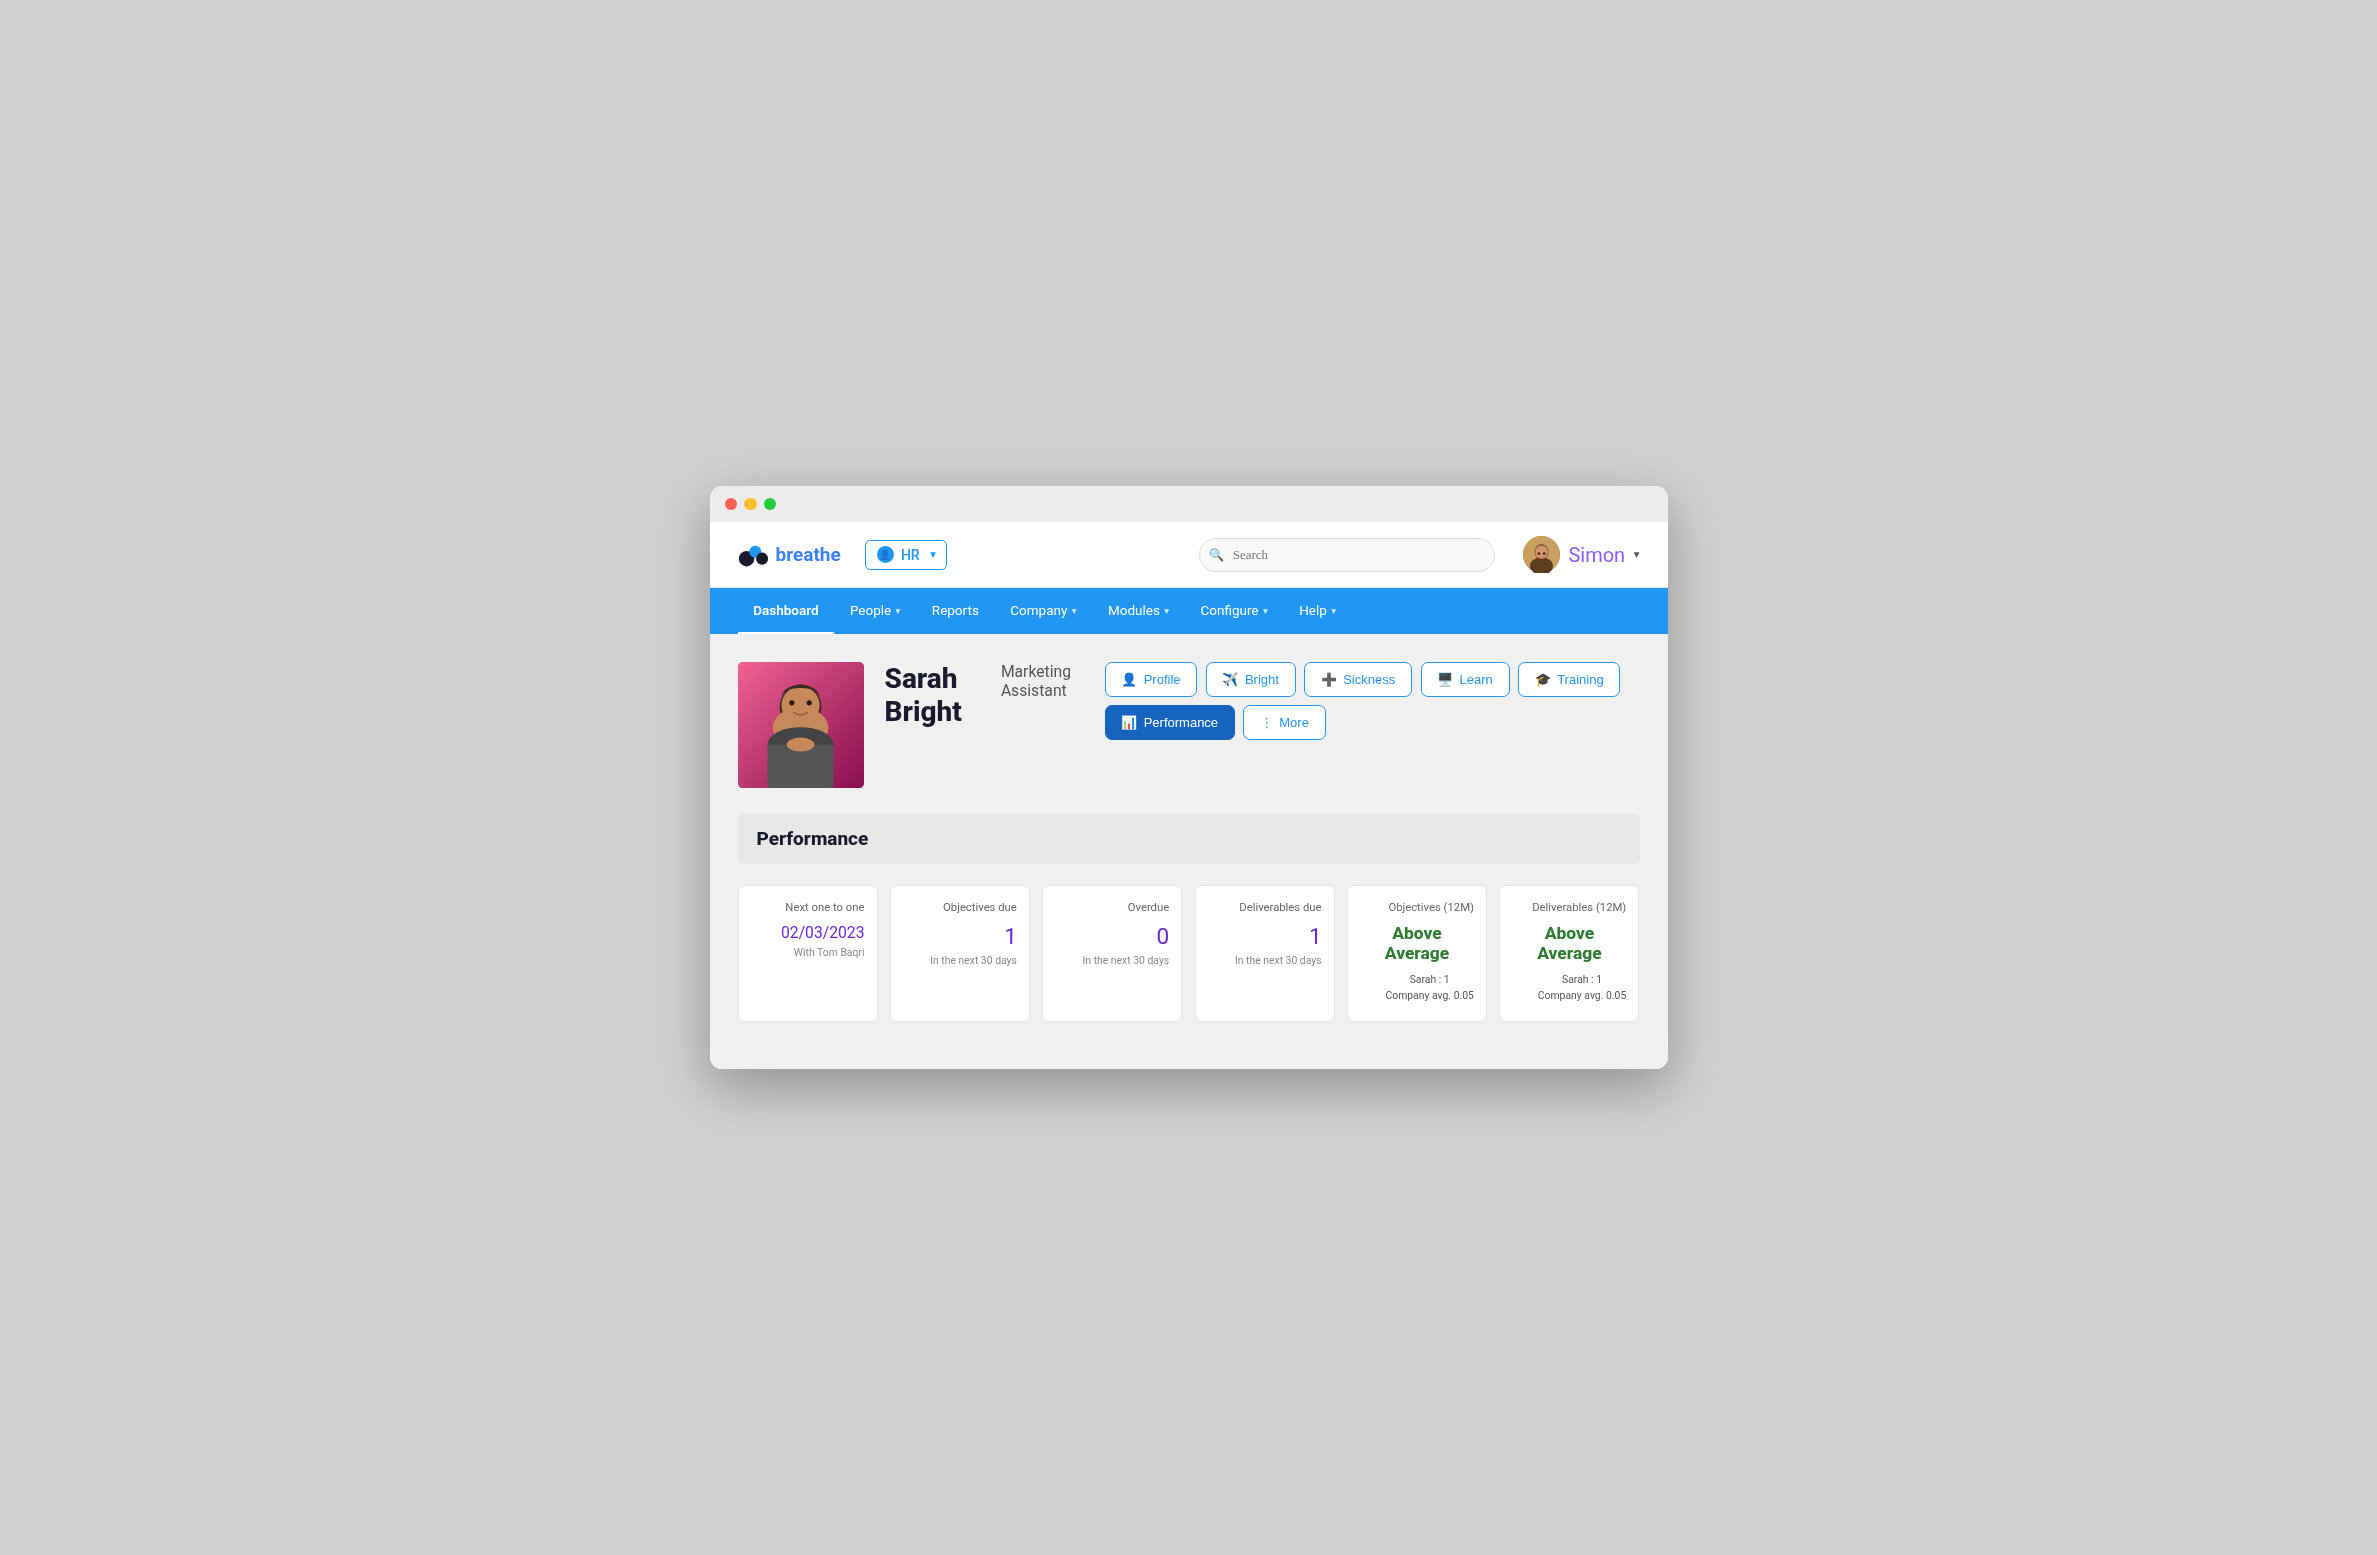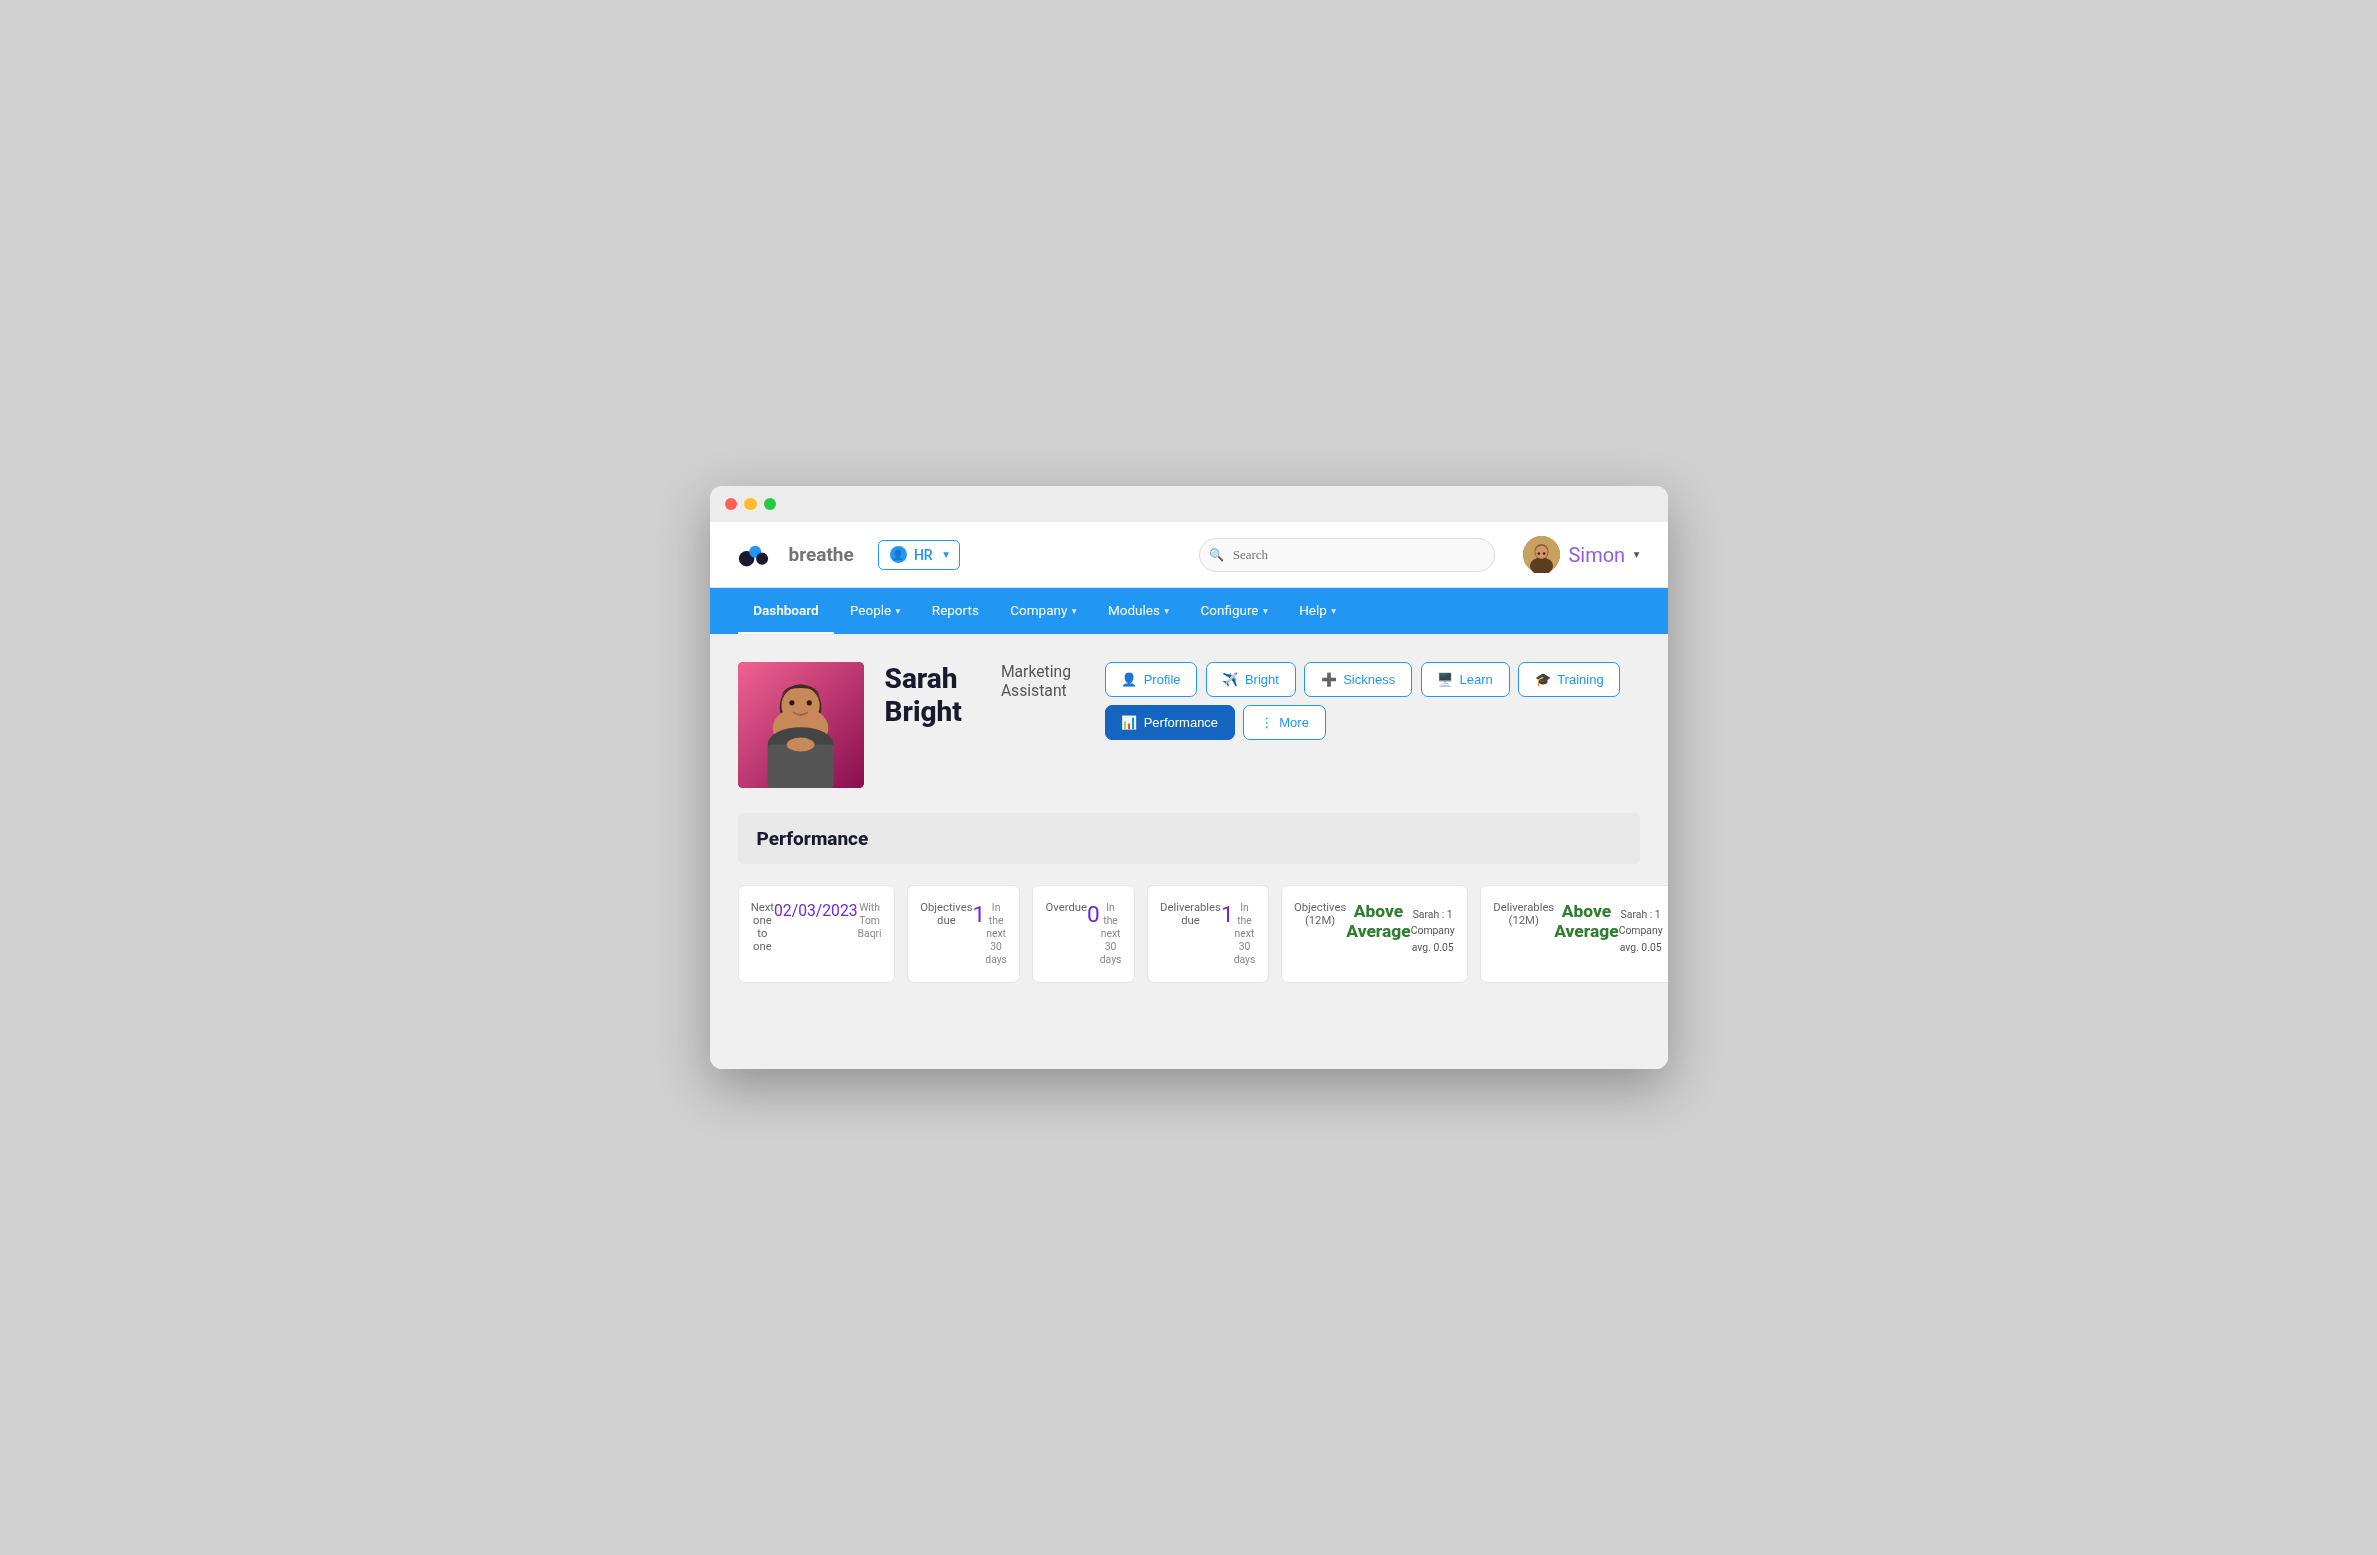--- a/index.html
+++ b/index.html
@@ -42,24 +42,24 @@
       background: #fff;
       padding: 14px 28px;
       display: flex;
       align-items: center;
       gap: 14px;
       border-bottom: 0.9px solid #e5e5e5;
     }
     .logo {
       display: flex;
       align-items: center;
-      gap: 20px;
+      gap: 7px;
       font-size: 19px;
       font-weight: 700;
-      color: #737373;
+      color: #3b82f6;
       text-decoration: none;
     }
     .logo-icon {
       width: 31px;
       height: 24.4px;
     }
     .role-selector {
       display: flex;
       align-items: center;
       gap: 7px;
@@ -239,21 +239,22 @@
       display: grid;
       grid-template-columns: repeat(6, 1fr);
       gap: 12.2px;
     }
     .stat-card {
       background: #fff;
       border: 1.3px solid #e5e5e5;
       border-radius: 7px;
       padding: 15.7px 12.2px;
       display: flex;
-      align-items: flex-start;
+      flex-direction: column;
+      align-items: flex-end;
       text-align: center;
     }
     .stat-label {
       font-size: 11.3px;
       color: #666;
       margin-bottom: 8.7px;
       font-weight: 400;
     }
     .stat-value {
       font-size: 22.6px;

